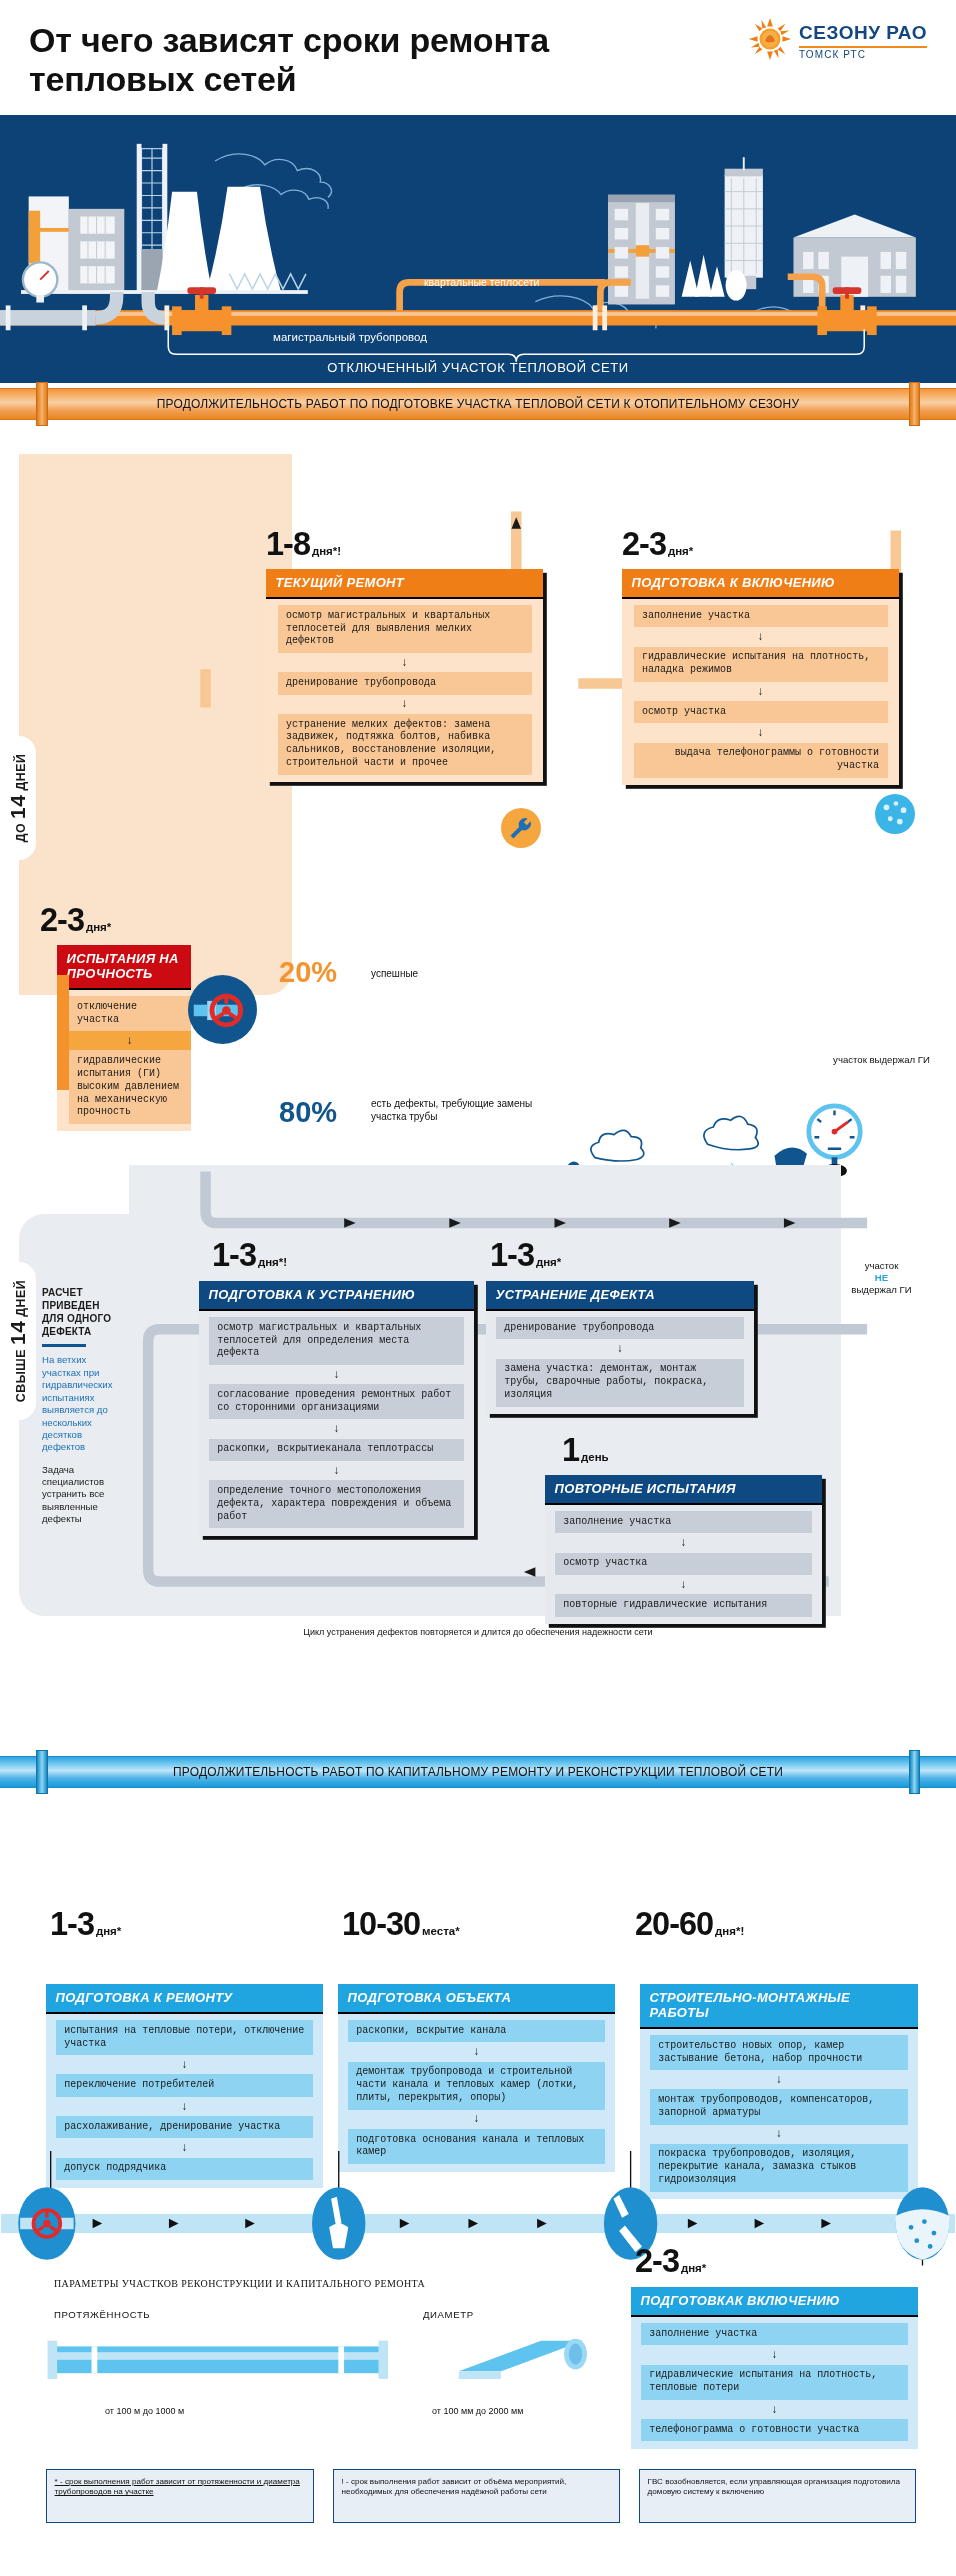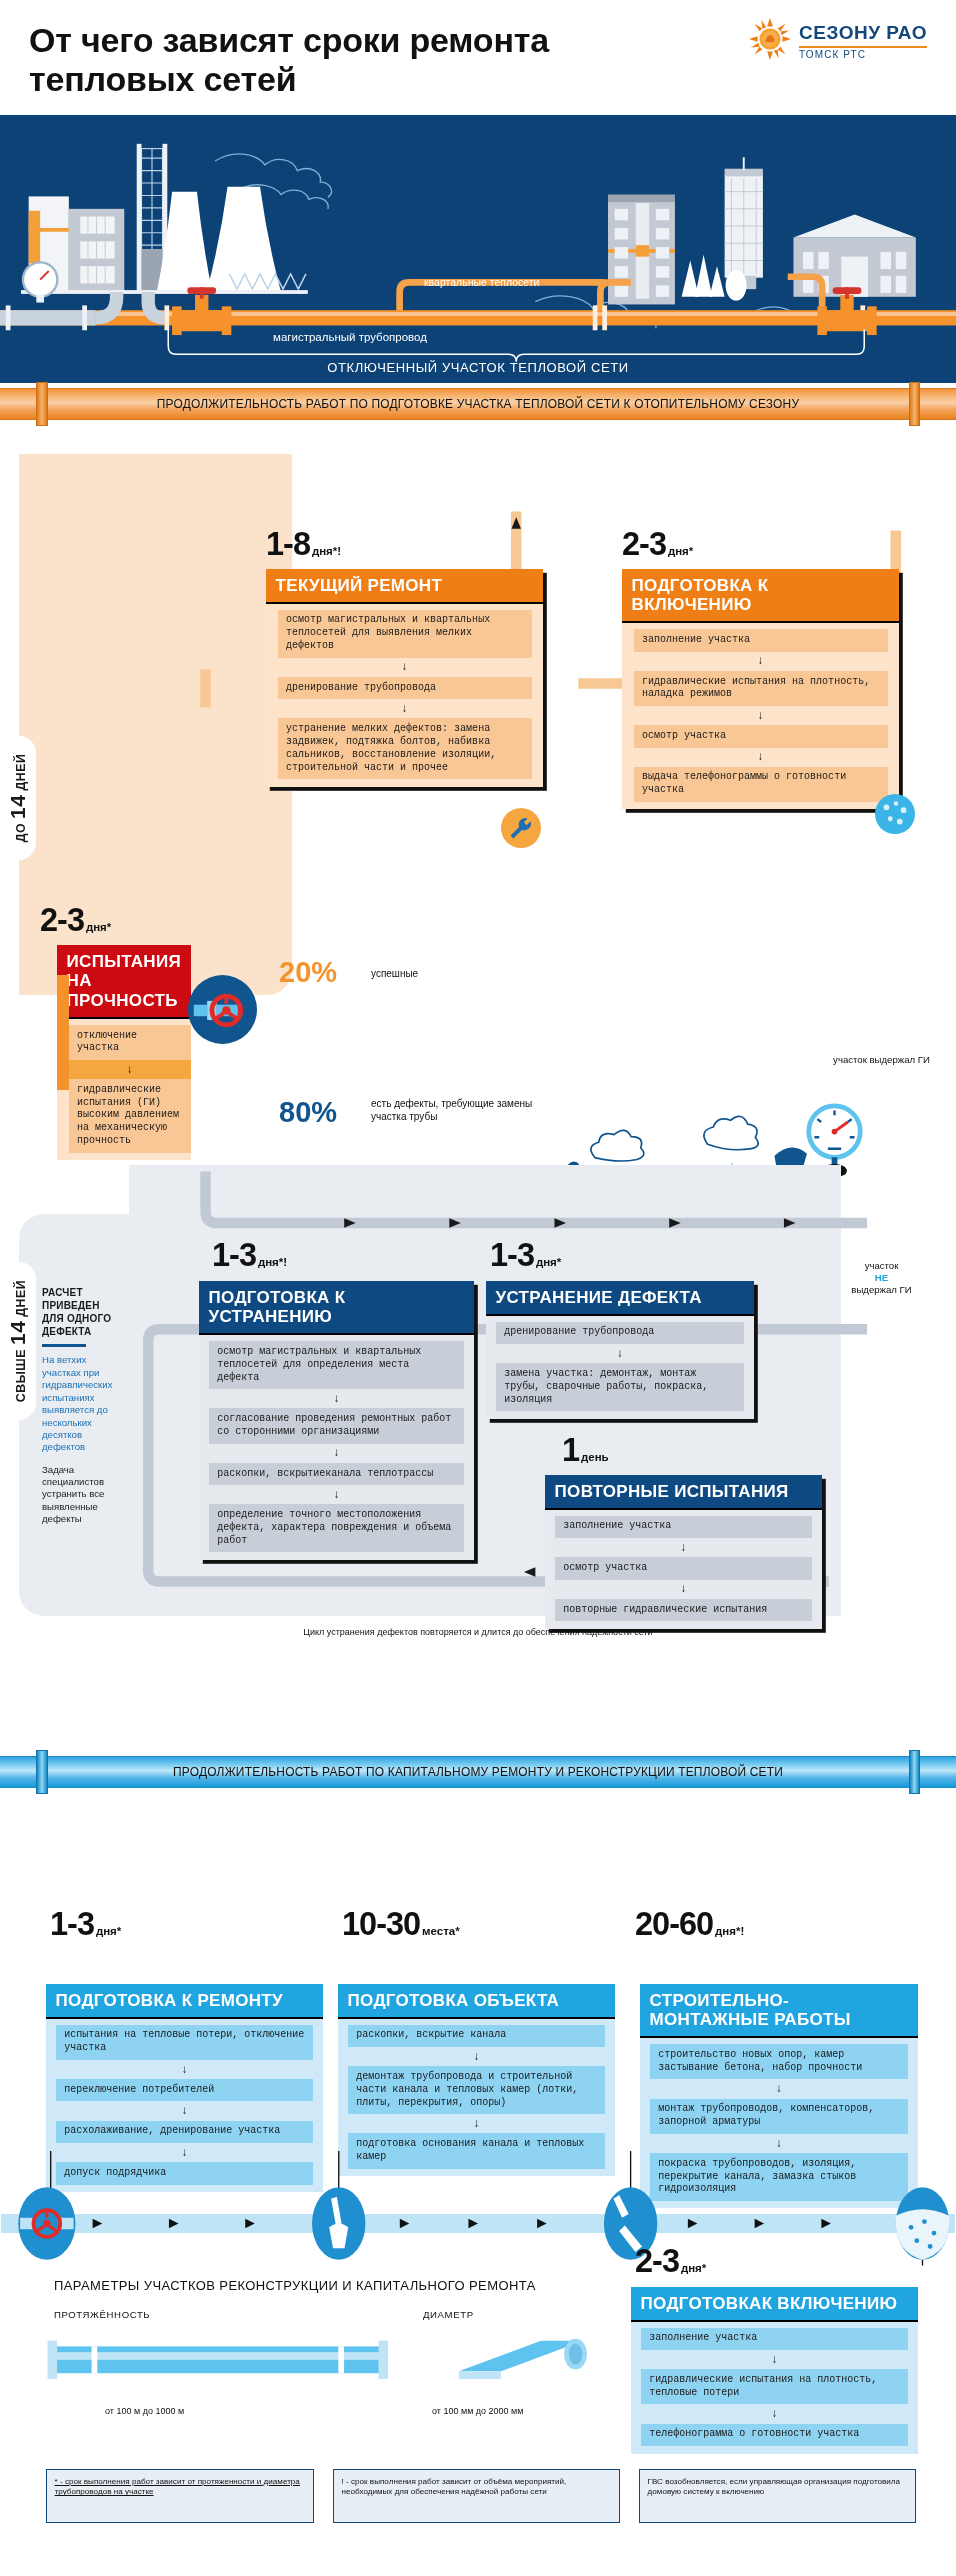--- a/index.html
+++ b/index.html
@@ -51,23 +51,24 @@
   .banner .btext {
     position:absolute; left:0; right:0; top:5.7px; height:32.5px;
     display:flex; align-items:center; justify-content:center;
     font-size:13px; letter-spacing:0.2px; color:#111; font-weight:500;
     transform:scaleX(.92);
   }
 
   
   .card { position:absolute; }
   .card .card-hd {
-    color:#fff; font-weight:bold; font-size:17px; letter-spacing:0.3px;
+    color:#fff; font-weight:bold; font-size:13px; letter-spacing:0.3px;
     padding:6.7px 9.6px; line-height:1.15;
     border-bottom:2.9px solid #000;
+    font-style:italic;
   }
   .card.orange .card-hd { background:#f07e16; }
   .card.red    .card-hd { background:#cc0a11; }
   .card.navy   .card-hd { background:#0e4a81; }
   .card.cyan   .card-hd { background:#21a5e1; }
   .card .body { padding:5.7px 0 7.6px 0;font-family:Liberation Mono, monospace; }
   .card.orange .body { background:#fce3c9; }
   .card.red    .body { background:#fce3c9; }
   .card.navy   .body { background:#e6eaef; }
   .card.cyan   .body { background:#cfe9f8; }
@@ -105,21 +106,21 @@
   .sidenote .t { font-weight:bold; color:#1a1a1a; letter-spacing:0.2px; font-size:10px;}
   .sidenote .rule { height:2.9px; background:#11558f; width:44px; margin:5.7px 0 7.6px; }
   .sidenote .blue { color:#1b6fb5; }
 
   .cap-note { position:absolute; font-size:9px; text-align:center; line-height:1.35; color:#111; }
 
   .smalllbl { position:absolute; font-size:9.6px; text-align:center; line-height:1.25; color:#111; }
   .smalllbl .no { color:#29a3e0; font-weight:bold; }
 
   
-  .params-title { position:absolute; font-size:13px; letter-spacing:0.4px; color:#111; }
+  .params-title { position:absolute; font-size:10px; letter-spacing:0.4px; color:#111;font-family:Liberation Serif, serif; }
   .param-lbl { position:absolute; font-size:9.6px; letter-spacing:0.6px; color:#111; }
   .param-cap { position:absolute; font-size:9px; color:#111; }
 
   
   .fnote {
     position:absolute; background:#e7eef5; border:1px solid #0e4a81;
     font-size:8.1px; line-height:1.32; padding:6.7px 7.6px; color:#111;
   }
 </style>
 </head>
@@ -343,21 +344,21 @@
 </div>
 <div class="card orange" style="left:622px; top:569px; width:277px; box-shadow:3.8px 3.8px 0 #111;">
   <div class="card-hd">ПОДГОТОВКА К ВКЛЮЧЕНИЮ</div>
   <div class="body">
     <div class="step" style="margin:0 11.5px;">заполнение участка</div>
     <div class="arrow">↓</div>
     <div class="step" style="margin:0 11.5px;">гидравлические испытания на плотность, наладка режимов</div>
     <div class="arrow">↓</div>
     <div class="step" style="margin:0 11.5px;">осмотр участка</div>
     <div class="arrow">↓</div>
-    <div class="step" style="margin:0 11.5px;">выдача телефонограммы о готовности участка</div>
+    <div class="step" style="margin:0 11.5px;text-align:right;">выдача телефонограммы о готовности участка</div>
   </div>
 </div>
 
 <div style="position:absolute; left:501px; top:808px; width:40px; height:40px; border-radius:50%; background:#f5a63f;">
   <svg width="40" height="40" viewBox="0 0 42 42">
       <path d="M28 11a7 7 0 0 0-9 9L13 26l-3 3 3 3 3-3 6-6a7 7 0 0 0 9-9l-4 4-3-3z" fill="#1b6fb5"></path>
     </svg>
 </div>
 
 <div style="position:absolute; left:875px; top:794px; width:40px; height:40px; border-radius:50%; background:#3bb5e8;">

